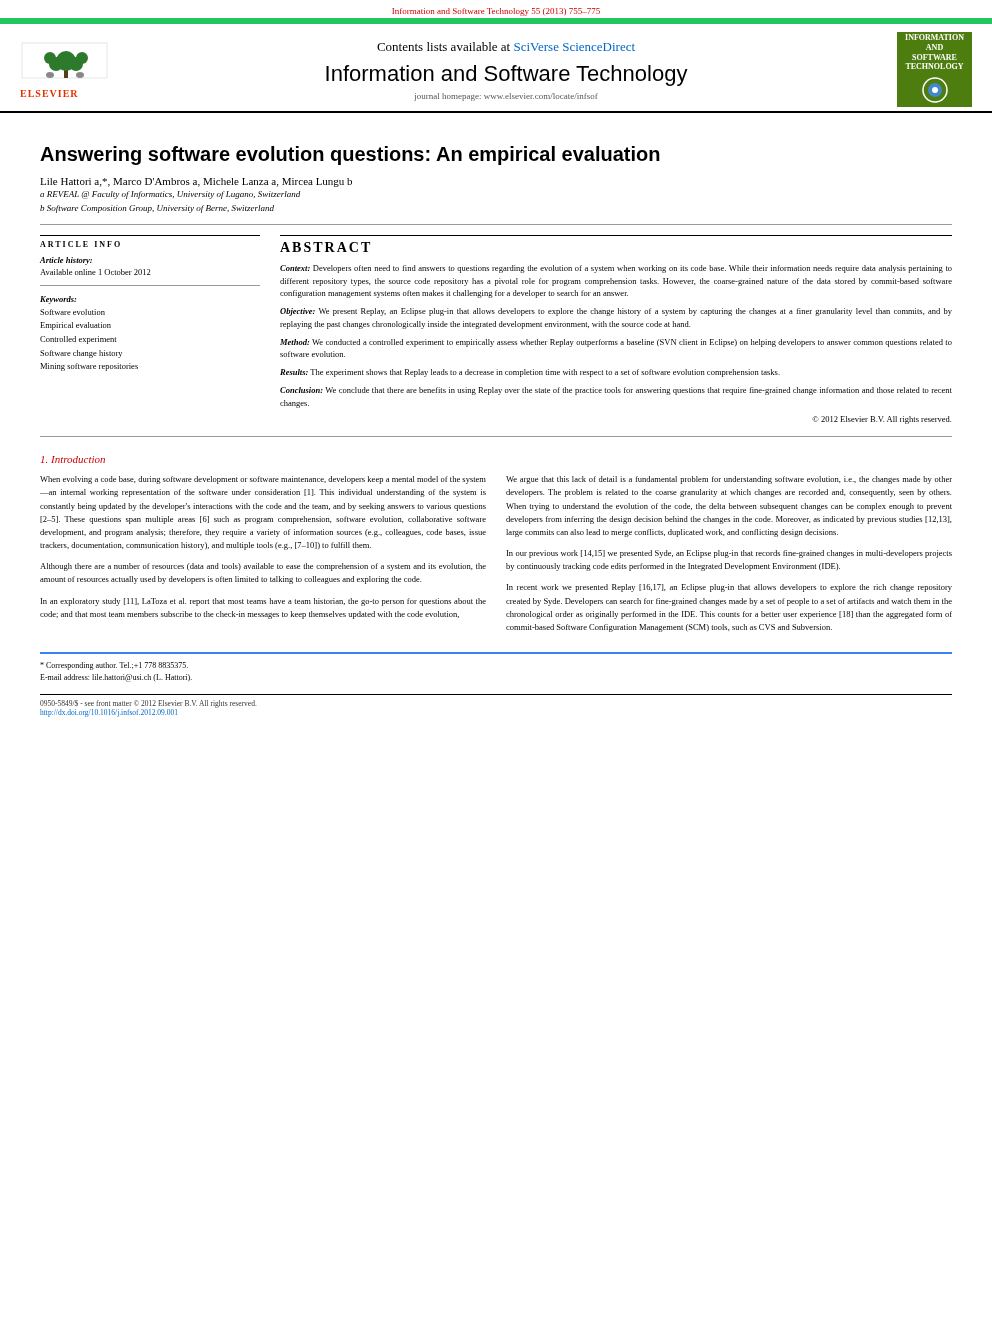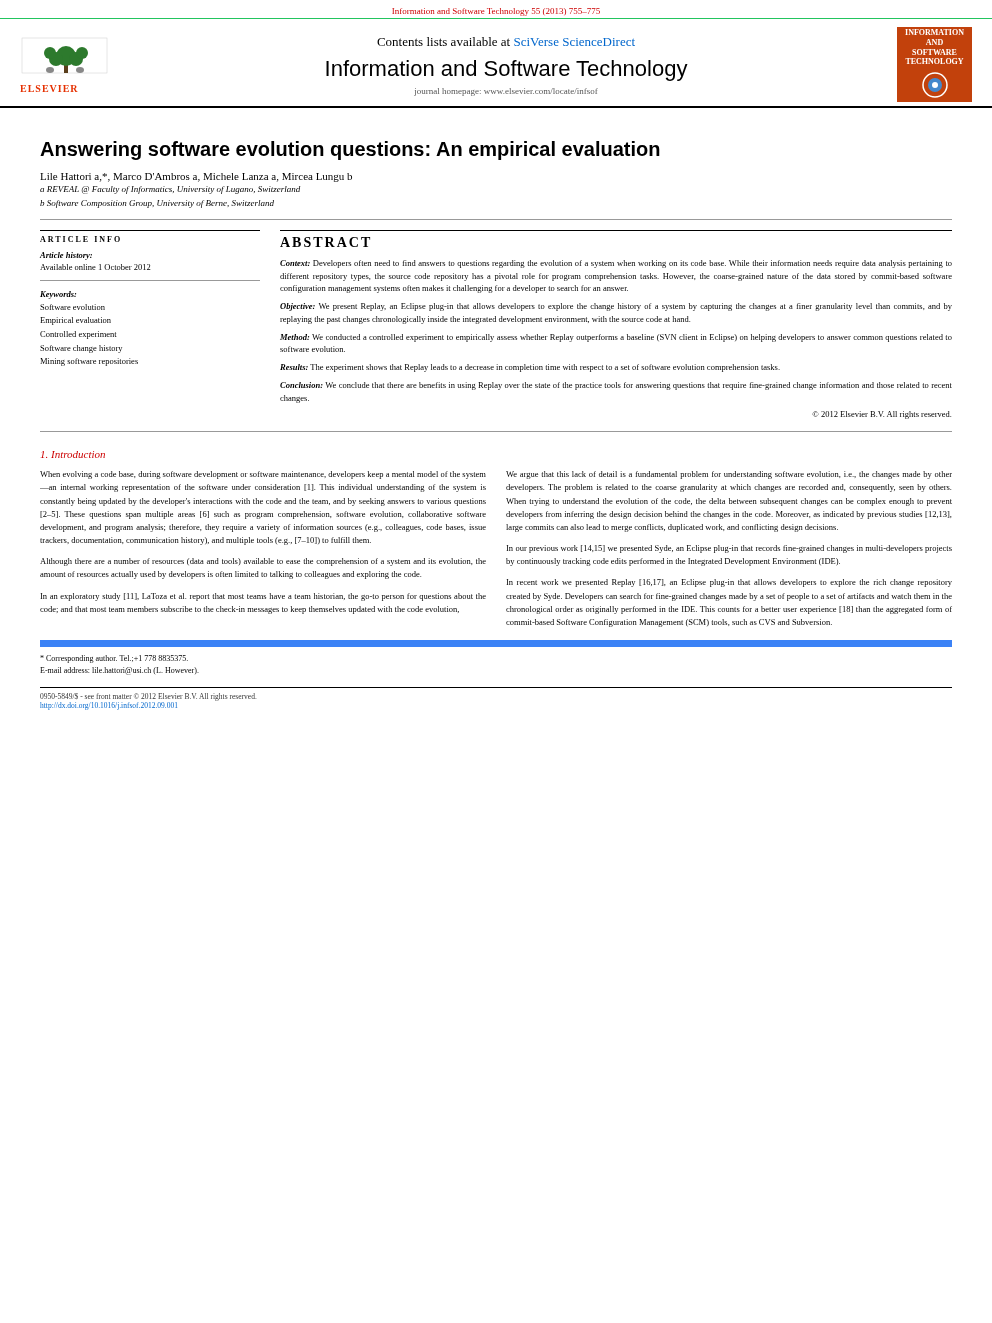--- a/index.html
+++ b/index.html
@@ -18,21 +18,21 @@
       background: #fff;
       position: relative;
     }
 
     
     .top-bar {
       text-align: center;
       font-size: 9px;
       color: #c00;
       padding: 6px 0 2px 0;
-      border-bottom: 1px solid #22c55e;
+      border-bottom: 6px solid #22c55e;
     }
 
     
     .journal-header {
       display: flex;
       align-items: center;
       justify-content: space-between;
       padding: 8px 20px 4px 20px;
       border-bottom: 2px solid #000;
     }
@@ -57,21 +57,21 @@
 
     .journal-header .center-info .homepage-line {
       font-size: 8.5px;
       color: #333;
     }
 
     
     .ist-logo-box {
       width: 75px;
       height: 75px;
-      background: #c2410c;
+      background: #4d7c0f;
       display: flex;
       flex-direction: column;
       align-items: center;
       justify-content: center;
       color: #fff;
       font-size: 7px;
       font-weight: bold;
       text-align: center;
       padding: 4px;
     }
@@ -217,22 +217,22 @@
 
     .body-para {
       font-size: 8.5px;
       line-height: 1.55;
       text-align: justify;
       margin-bottom: 8px;
     }
 
     
     .bottom-notes {
-      margin-top: 3px;
-      border-top: 7px solid #3b82f6;
+      margin-top: 10px;
+      border-top: 2px solid #3b82f6;
       padding-top: 6px;
     }
 
     .footnote-line {
       font-size: 8px;
       line-height: 1.5;
     }
 
     .footer-bar {
       border-top: 1px solid #000;
@@ -397,21 +397,21 @@
           <div class="body-para">We argue that this lack of detail is a fundamental problem for understanding software evolution, i.e., the changes made by other developers. The problem is related to the coarse granularity at which changes are recorded and, consequently, seen by others. When trying to understand the evolution of the code, the delta between subsequent changes can be complex enough to prevent developers from inferring the design decision behind the changes in the code. Moreover, as indicated by previous studies [12,13], large commits can also lead to merge conflicts, duplicated work, and conflicting design decisions.</div>
           <div class="body-para">In our previous work [14,15] we presented Syde, an Eclipse plug-in that records fine-grained changes in multi-developers projects by continuously tracking code edits performed in the Integrated Development Environment (IDE).</div>
           <div class="body-para">In recent work we presented Replay [16,17], an Eclipse plug-in that allows developers to explore the rich change repository created by Syde. Developers can search for fine-grained changes made by a set of people to a set of artifacts and watch them in the chronological order as originally performed in the IDE. This counts for a better user experience [18] than the aggregated form of commit-based Software Configuration Management (SCM) tools, such as CVS and Subversion.</div>
         </div>
       </div>
     </div>
 
     <div class="bottom-notes">
       <div class="footnote-line">* Corresponding author. Tel.;+1 778 8835375.</div>
       <div class="footnote-line">
-        <span>E-mail address: lile.hattori@usi.ch (L. However).</span>
+        <span>E-mail address: lile.hattori@usi.ch (L. Hattori).</span>
       </div>
     </div>
 
     <div class="footer-bar">
       <div>0950-5849/$ - see front matter © 2012 Elsevier B.V. All rights reserved.</div>
       <div>
         <span class="link-text" style="cursor:pointer;">http://dx.doi.org/10.1016/j.infsof.2012.09.001</span>
       </div>
     </div>
 

